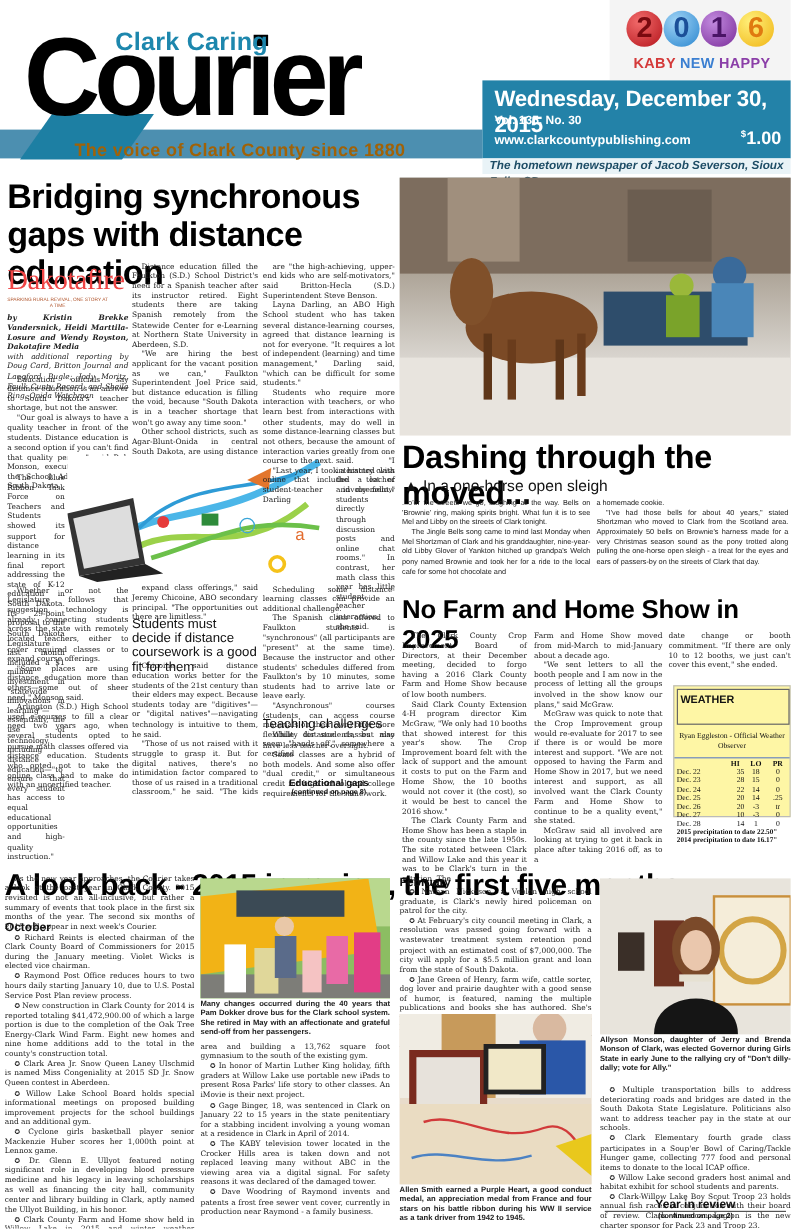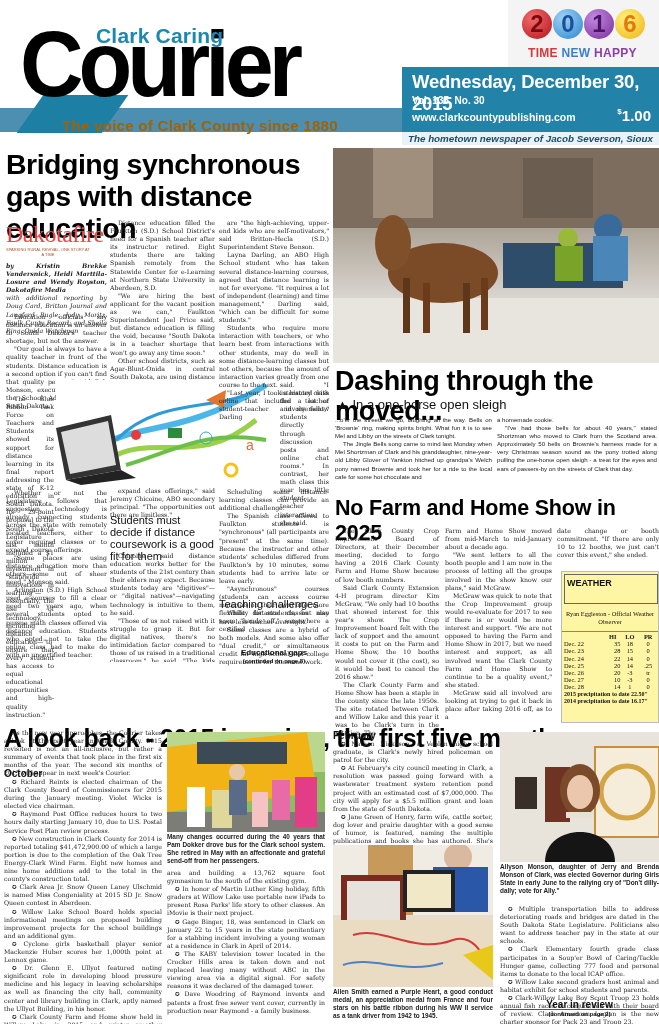--- a/index.html
+++ b/index.html
@@ -23,21 +23,21 @@
 .date-price{position:absolute;right:8px;top:40px;font-size:15px;font-weight:bold}
 .date-price sup{font-size:8px;vertical-align:top}
 .hometown-bar{left:402px;top:132px;width:257px;height:13px;background:#e9f3f7;font-size:9.8px;font-style:italic;font-weight:bold;color:#1e4d66;font-family:"Liberation Sans",sans-serif;padding-left:6px;line-height:13px}
 
 .h-big{font-family:"Liberation Sans",sans-serif;font-weight:bold;color:#000;letter-spacing:-0.5px}
 .body-text{font-size:6.2px;line-height:8.1px;text-align:justify;font-family:"DejaVu Serif",serif;color:#222}
 .body-text p{text-indent:8px}
 .sub-h{font-family:"Liberation Sans",sans-serif;font-size:11px;line-height:12px;color:#111;margin:2px 0 1px}
 .img{overflow:hidden}
 
-.weather{left:561px;top:571px;width:98px;height:152px;background:#fef6a5;border:1px solid #bbb;font-family:"Liberation Serif",serif}
+.weather{left:561px;top:571px;width:98px;height:110px;background:#fef6a5;border:1px solid #bbb;font-family:"Liberation Serif",serif}
 .weather .wtitle{position:absolute;left:2px;top:2px;width:94px;height:30px;border:1px solid #666;font:bold 9px "Liberation Sans",sans-serif;padding:3px 2px}
 .weather .wobs{position:absolute;left:0;top:38px;width:96px;text-align:center;font-size:6.4px;line-height:8px}
 .weather table{position:absolute;left:2px;top:61px;width:93px;border-collapse:collapse;font-size:6.4px;line-height:7.2px}
 .weather th{font-weight:bold;text-align:center}
 .weather td{padding:0}
 .weather .tot{font-weight:bold;font-size:6px}
 .wline{position:absolute;left:0;top:59px;width:96px;border-top:1px solid #6b87c0}
 .caption{font-family:"Liberation Sans",sans-serif;font-size:6.4px;line-height:8px;font-weight:bold;text-align:justify;color:#222}
 .bullet{font-family:"DejaVu Sans",sans-serif;font-size:5.5px}
 </style>
@@ -48,21 +48,21 @@
 <div class="abs tagline-swoosh"></div>
 <div class="abs tagline">The voice of Clark County since 1880</div>
 <div class="abs mast-courier">Courier</div>
 <div class="abs mast-county">Clark Caring</div>
 
 <div class="abs ny-box">
   <div class="ny-ball" style="left:14px;background:radial-gradient(circle at 35% 30%,#f26b6b,#b4141b);color:#7a0a10">2</div>
   <div class="ny-ball" style="left:45px;background:radial-gradient(circle at 35% 30%,#9fd3f5,#2a86cf);color:#1b4f98">0</div>
   <div class="ny-ball" style="left:76px;background:radial-gradient(circle at 35% 30%,#c28ade,#7a2d9a);color:#4a1466">1</div>
   <div class="ny-ball" style="left:107px;background:radial-gradient(circle at 35% 30%,#fff07a,#f0b414);color:#e07a10">6</div>
-  <div class="ny-text"><span style="color:#d43a3a">TIME </span><span style="color:#3b7fd1">NEW </span><span style="color:#8b3fa8">HAPPY</span></div>
+  <div class="ny-text"><span style="color:#d43a3a">KABY </span><span style="color:#3b7fd1">NEW </span><span style="color:#8b3fa8">HAPPY</span></div>
 </div>
 
 <div class="abs date-box">
   <div class="date-main">Wednesday, December 30, 2015</div>
   <div class="date-vol">Vol. 135, No. 30</div>
   <div class="date-url">www.clarkcountypublishing.com</div>
   <div class="date-price"><sup>$</sup><span>1.00</span></div>
 </div>
 <div class="abs hometown-bar">The hometown newspaper of Jacob Severson, Sioux Falls, SD</div>
 

